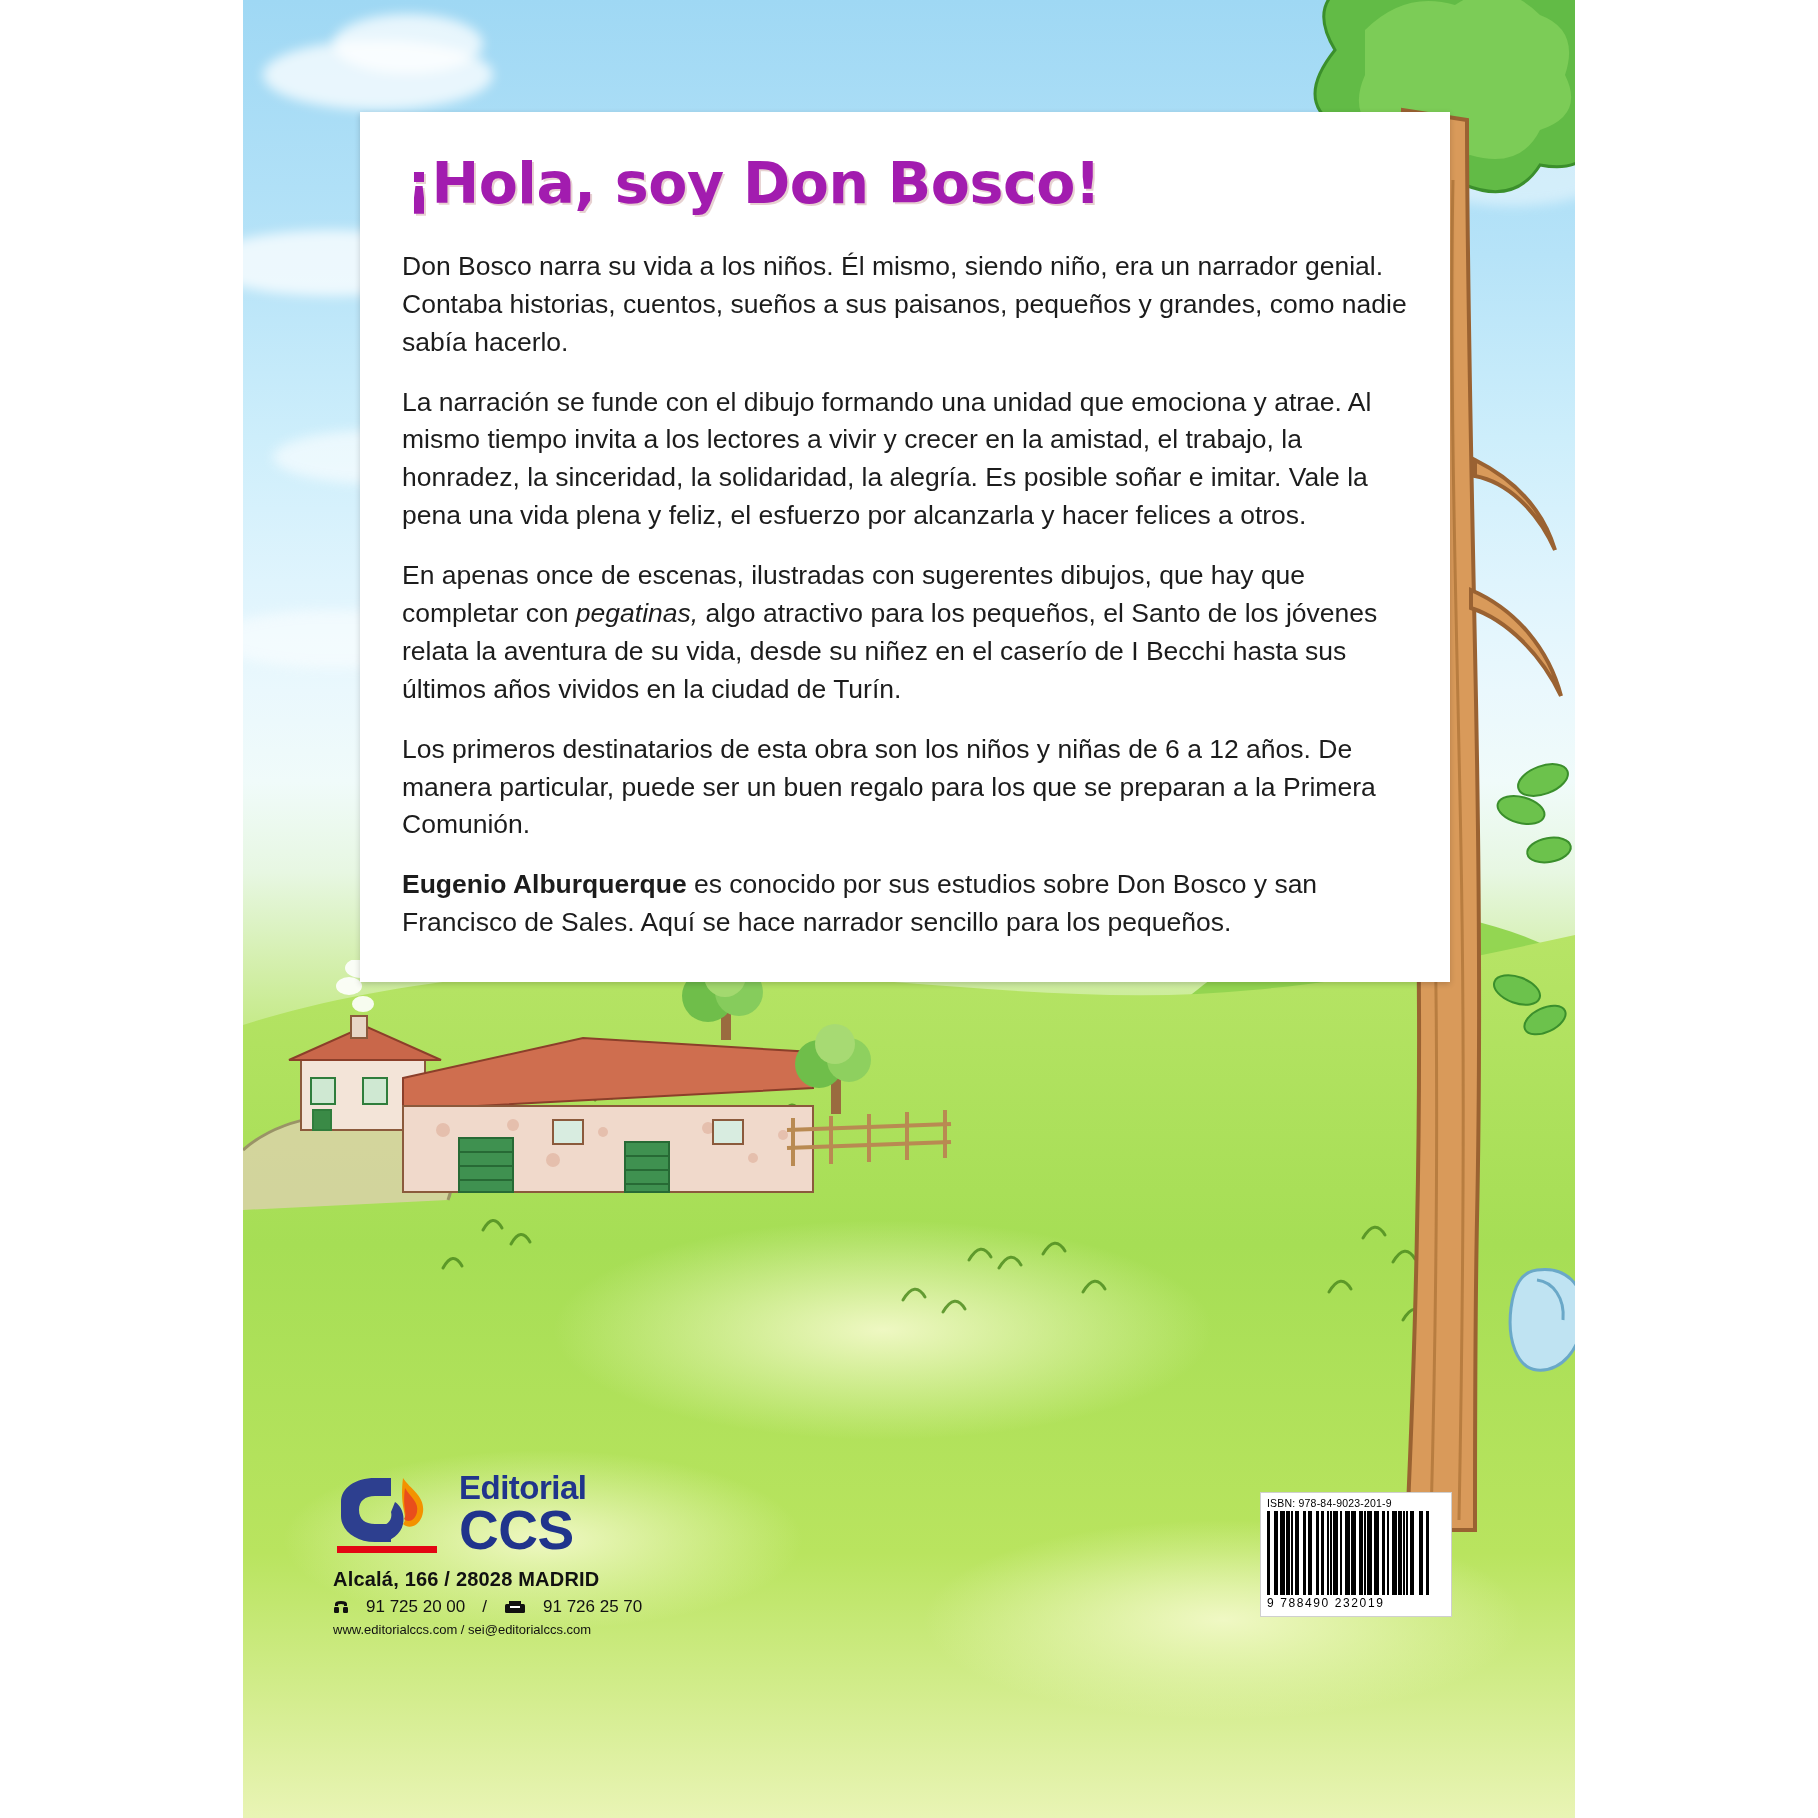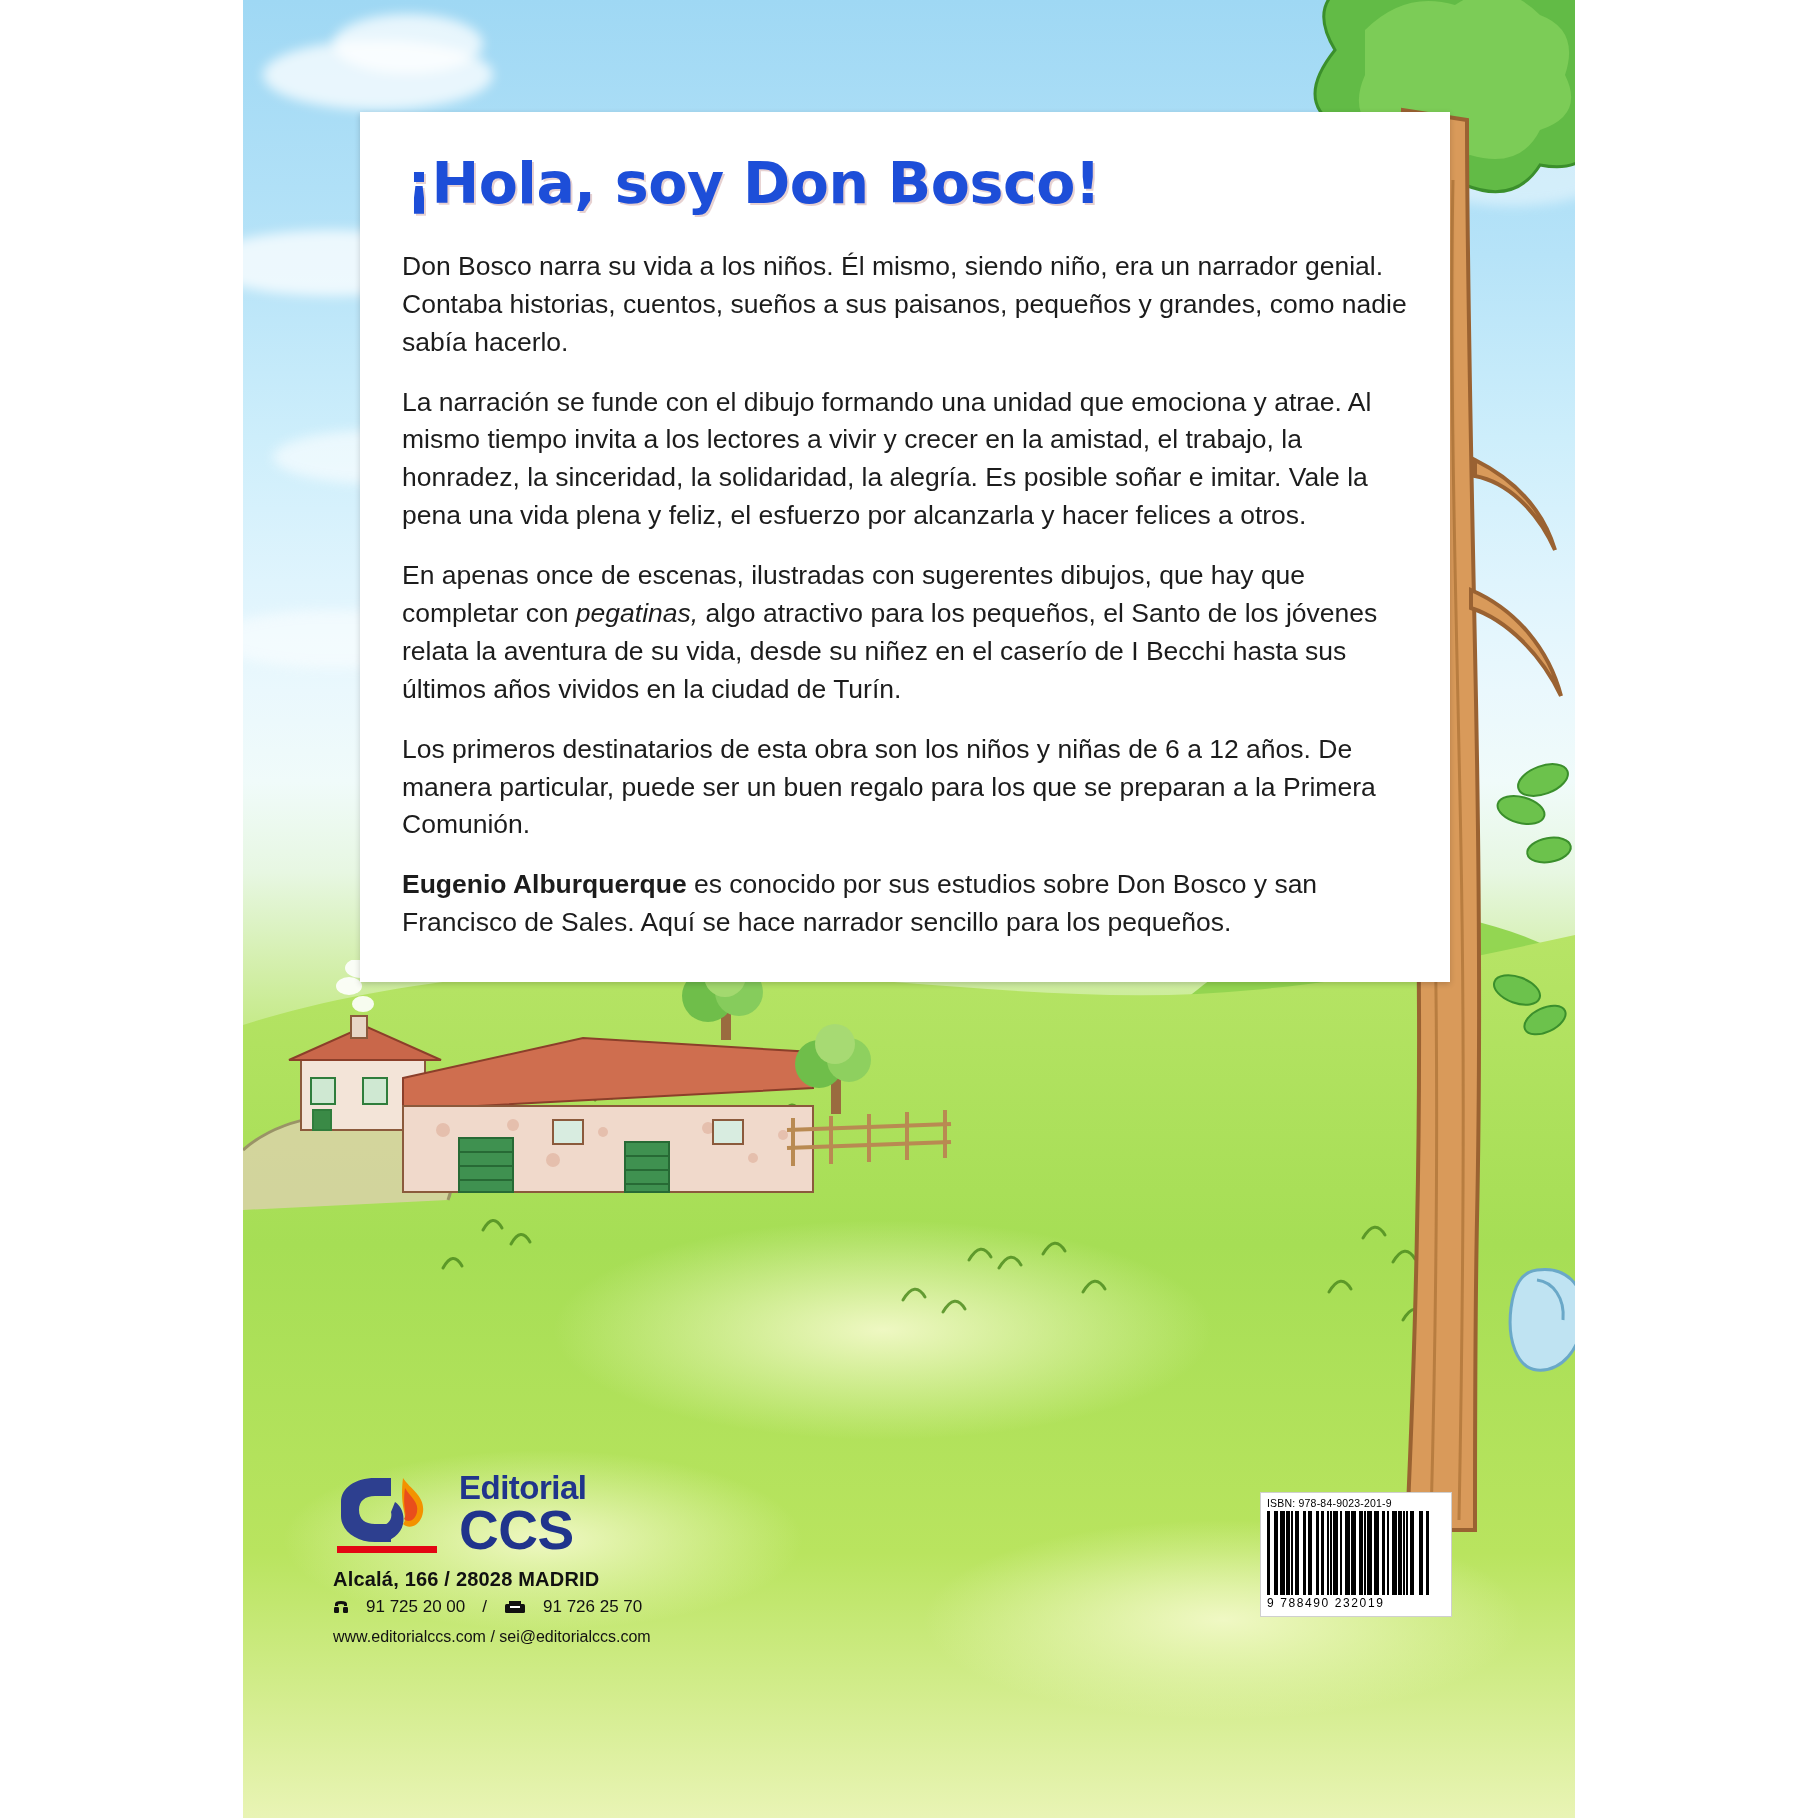--- a/index.html
+++ b/index.html
@@ -59,21 +59,21 @@
     background: #ffffff;
     box-shadow: 0 2px 6px rgba(0,0,0,0.18);
   }
   #panel-inner {
     padding: 36px 42px 20px 42px;
   }
   #title {
     font-family: "DejaVu Sans", sans-serif;
     font-weight: bold;
     font-size: 57px;
-    color: #1d4ed8;
+    color: #a21caf;
     letter-spacing: -0.5px;
     margin: 6px 0 34px 4px;
     text-shadow: 2px 2px 0 rgba(120,0,0,0.18);
     line-height: 1.05;
   }
   .para {
     font-family: "Liberation Sans", sans-serif;
     font-size: 26.5px;
     line-height: 1.43;
     color: #1c1c1c;
@@ -115,23 +115,23 @@
   #pub-phones {
     margin-top: 6px;
     font-family: "Liberation Sans", sans-serif;
     font-size: 17px;
     color: #111;
     display: flex;
     align-items: center;
     gap: 17px;
   }
   #pub-web {
-    margin-top: 11px;
-    font-family: "Liberation Sans", sans-serif;
-    font-size: 16px;
+    margin-top: 5px;
+    font-family: "Liberation Sans", sans-serif;
+    font-size: 13px;
     color: #111;
   }
 
   
   #barcode-box {
     position: absolute;
     left: 1017px;
     top: 1492px;
     width: 192px;
     height: 125px;

